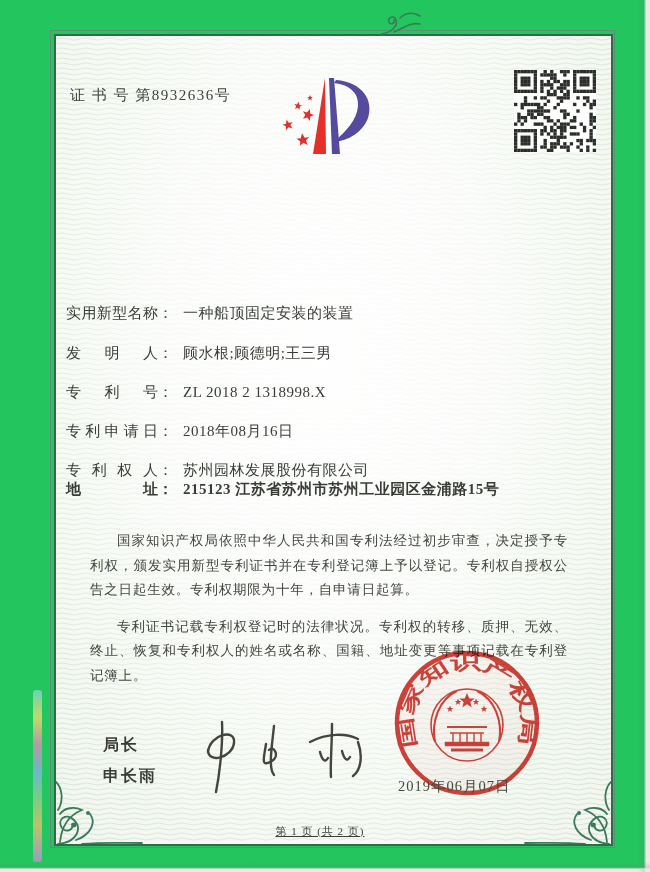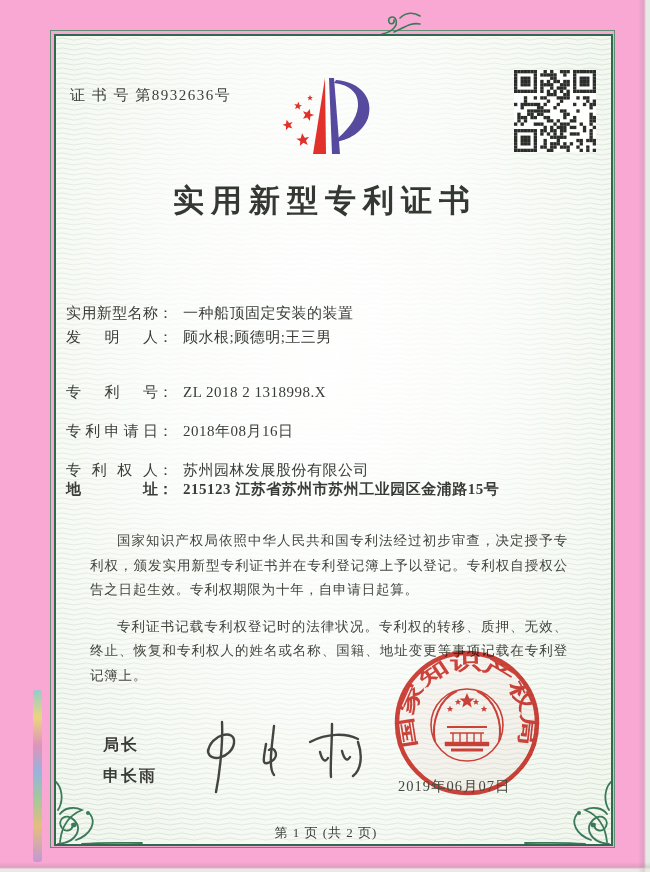--- a/index.html
+++ b/index.html
@@ -6,21 +6,21 @@
   body{
     width:650px;height:872px;overflow:hidden;
     background:#e9e9e6;
     font-family:"Liberation Serif","DejaVu Serif",serif;
     color:#383b35;
     position:relative;
   }
   .stage{position:absolute;left:0;top:0;width:650px;height:872px;}
   .paper{
     position:absolute;left:0;top:0;width:646px;height:869px;
-    background:#f9a8d4;
+    background:#22c55e;
     box-shadow:2px 2px 0 #d8d8d4 inset 0 0 0 transparent;
   }
   .paper-edge-r{position:absolute;right:0;top:0;width:8px;height:872px;
     background:linear-gradient(90deg,rgba(0,0,0,0) 0%,rgba(120,120,115,.18) 70%,rgba(230,230,226,.9) 100%);}
   .paper-edge-b{position:absolute;left:0;bottom:0;width:650px;height:7px;
     background:linear-gradient(180deg,rgba(0,0,0,0) 0%,rgba(120,120,115,.20) 75%,rgba(230,230,226,.9) 100%);}
   .abs{position:absolute;}
 
   
   .frame-outer{
@@ -60,21 +60,21 @@
     font-size:13.5px;line-height:24.5px;letter-spacing:.8px;color:#43463f;
     text-align:justify;
   }
   .paragraphs p{margin:12px;text-indent:2em;}
 
   .signer{left:103px;font-size:16px;font-weight:600;letter-spacing:2px;color:#3a3d37;}
   .signature-svg{left:182px;top:712px;}
   .seal{left:391px;top:647px;mix-blend-mode:multiply;opacity:.93;}
   .seal-date{left:398px;top:777px;font-size:14.5px;letter-spacing:1px;color:#45483f;}
 
-  .footer-page{left:16px;top:824px;width:620px;text-align:center;font-size:13px;letter-spacing:1px;color:#3d4039;}
+  .footer-page{left:10px;top:824px;width:620px;text-align:center;font-size:11px;letter-spacing:1px;color:#3d4039;text-decoration:underline;}
 
   .rainbow{
     left:33px;top:690px;width:9px;height:172px;border-radius:3px;
     background:linear-gradient(180deg,#7fd4c9 0%,#e7e06a 16%,#d98fb5 32%,#7fb7e0 48%,#8fd08f 63%,#e0c36a 79%,#b794d6 100%);
     opacity:.8;filter:blur(.4px);
   }
   .flourish{color:#3a7a58;}
 </style>
 </head>
 <body>
@@ -421,26 +421,25 @@
           <rect x="19.68" y="78.72" width="3.33" height="3.33"></rect>
           <rect x="32.80" y="78.72" width="3.33" height="3.33"></rect>
           <rect x="36.08" y="78.72" width="3.33" height="3.33"></rect>
           <rect x="52.48" y="78.72" width="3.33" height="3.33"></rect>
           <rect x="65.60" y="78.72" width="3.33" height="3.33"></rect>
           <rect x="72.16" y="78.72" width="3.33" height="3.33"></rect>
           <rect x="78.72" y="78.72" width="3.33" height="3.33"></rect>
         </g>
     </svg>
 
-    <div class="abs title">实用新型专利证书</div>
 
     <div class="abs field-row" style="top:256px;">
       <span class="flabel"><span class="flabel-text">实用新型名称</span><span class="colon">：</span></span><span class="fvalue">一种船顶固定安装的装置</span>
     </div>
-    <div class="abs field-row" style="top:280px;">
+    <div class="abs field-row" style="top:296px;">
       <span class="flabel"><span class="flabel-text">发明人</span><span class="colon">：</span></span><span class="fvalue">顾水根;顾德明;王三男</span>
     </div>
     <div class="abs field-row" style="top:335px;">
       <span class="flabel"><span class="flabel-text">专利号</span><span class="colon">：</span></span><span class="fvalue">ZL 2018 2 1318998.X</span>
     </div>
     <div class="abs field-row" style="top:374px;">
       <span class="flabel"><span class="flabel-text">专利申请日</span><span class="colon">：</span></span><span class="fvalue">2018年08月16日</span>
     </div>
     <div class="abs field-row" style="top:413px;">
       <span class="flabel"><span class="flabel-text">专利权人</span><span class="colon">：</span></span><span class="fvalue">苏州园林发展股份有限公司</span>

